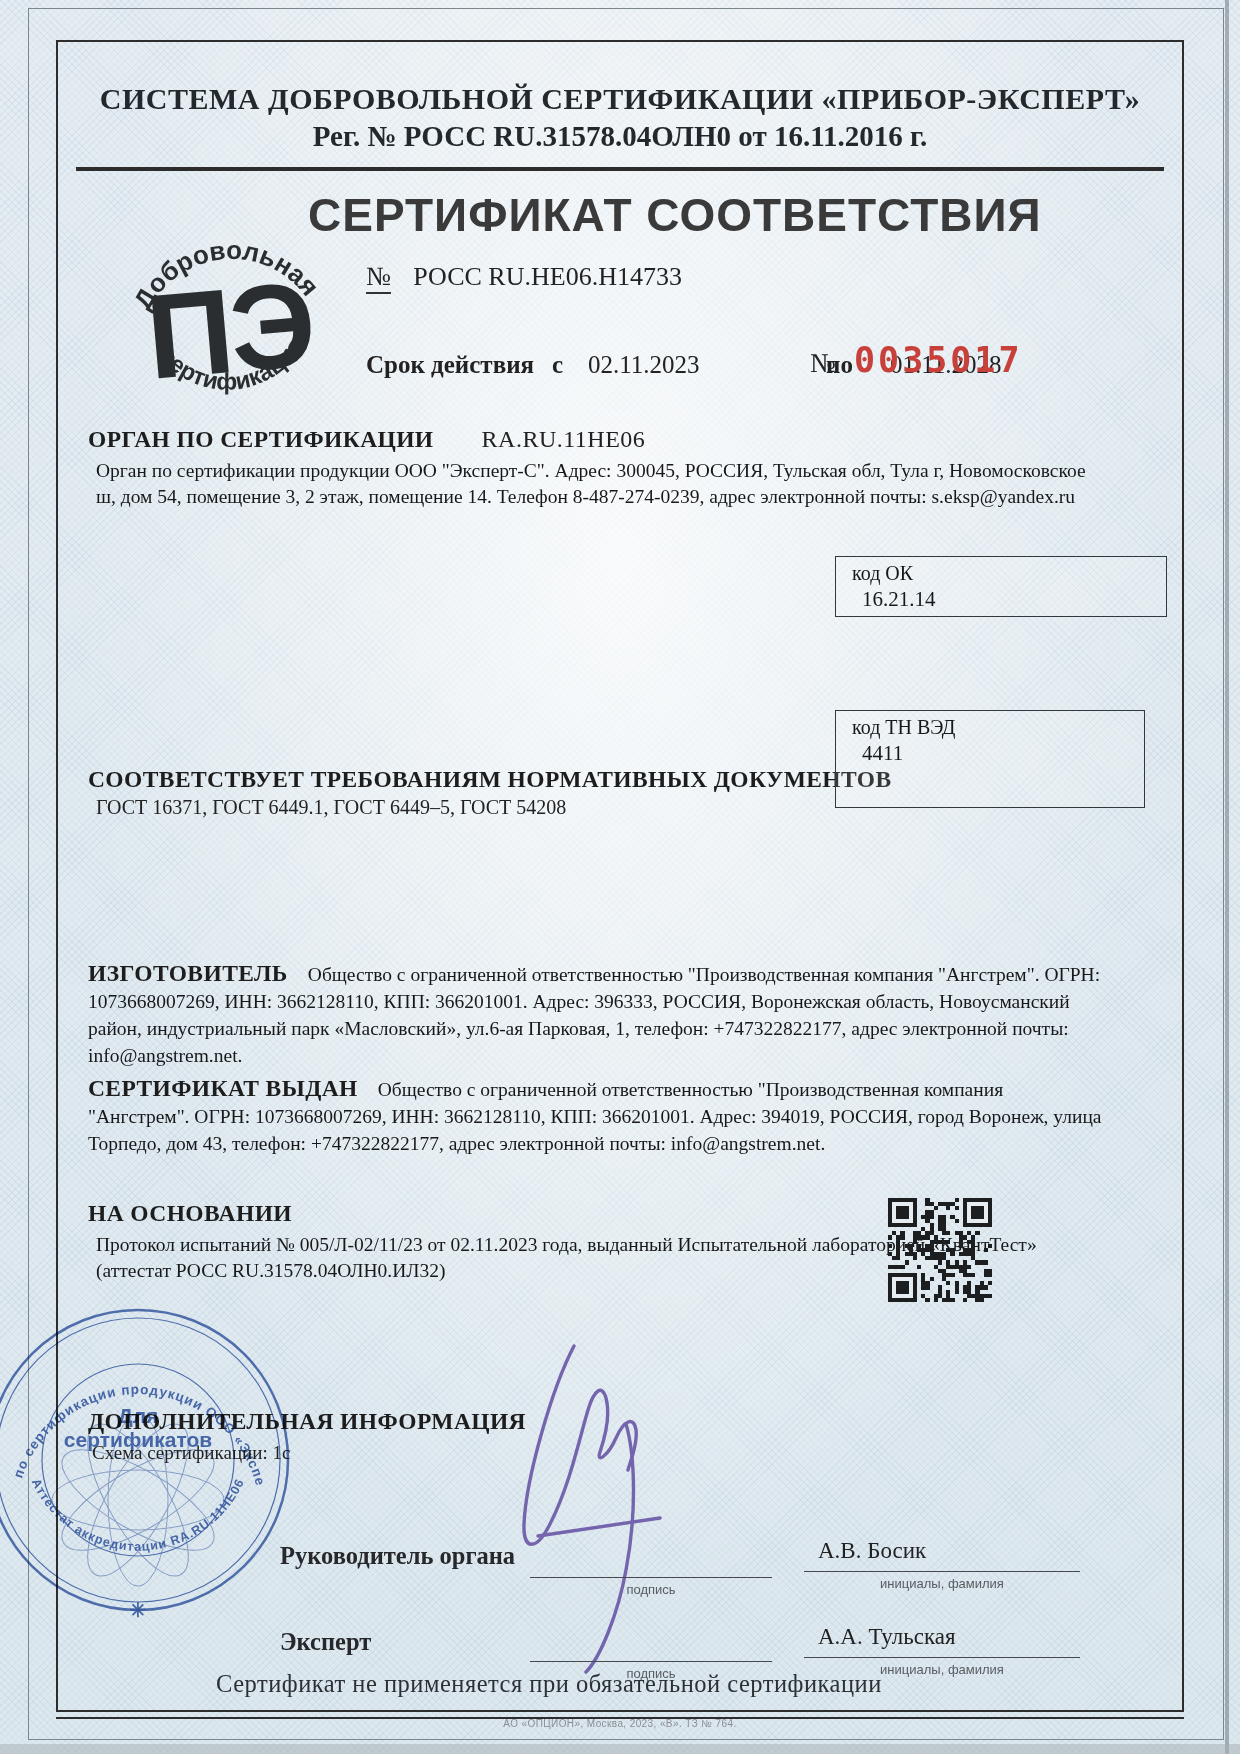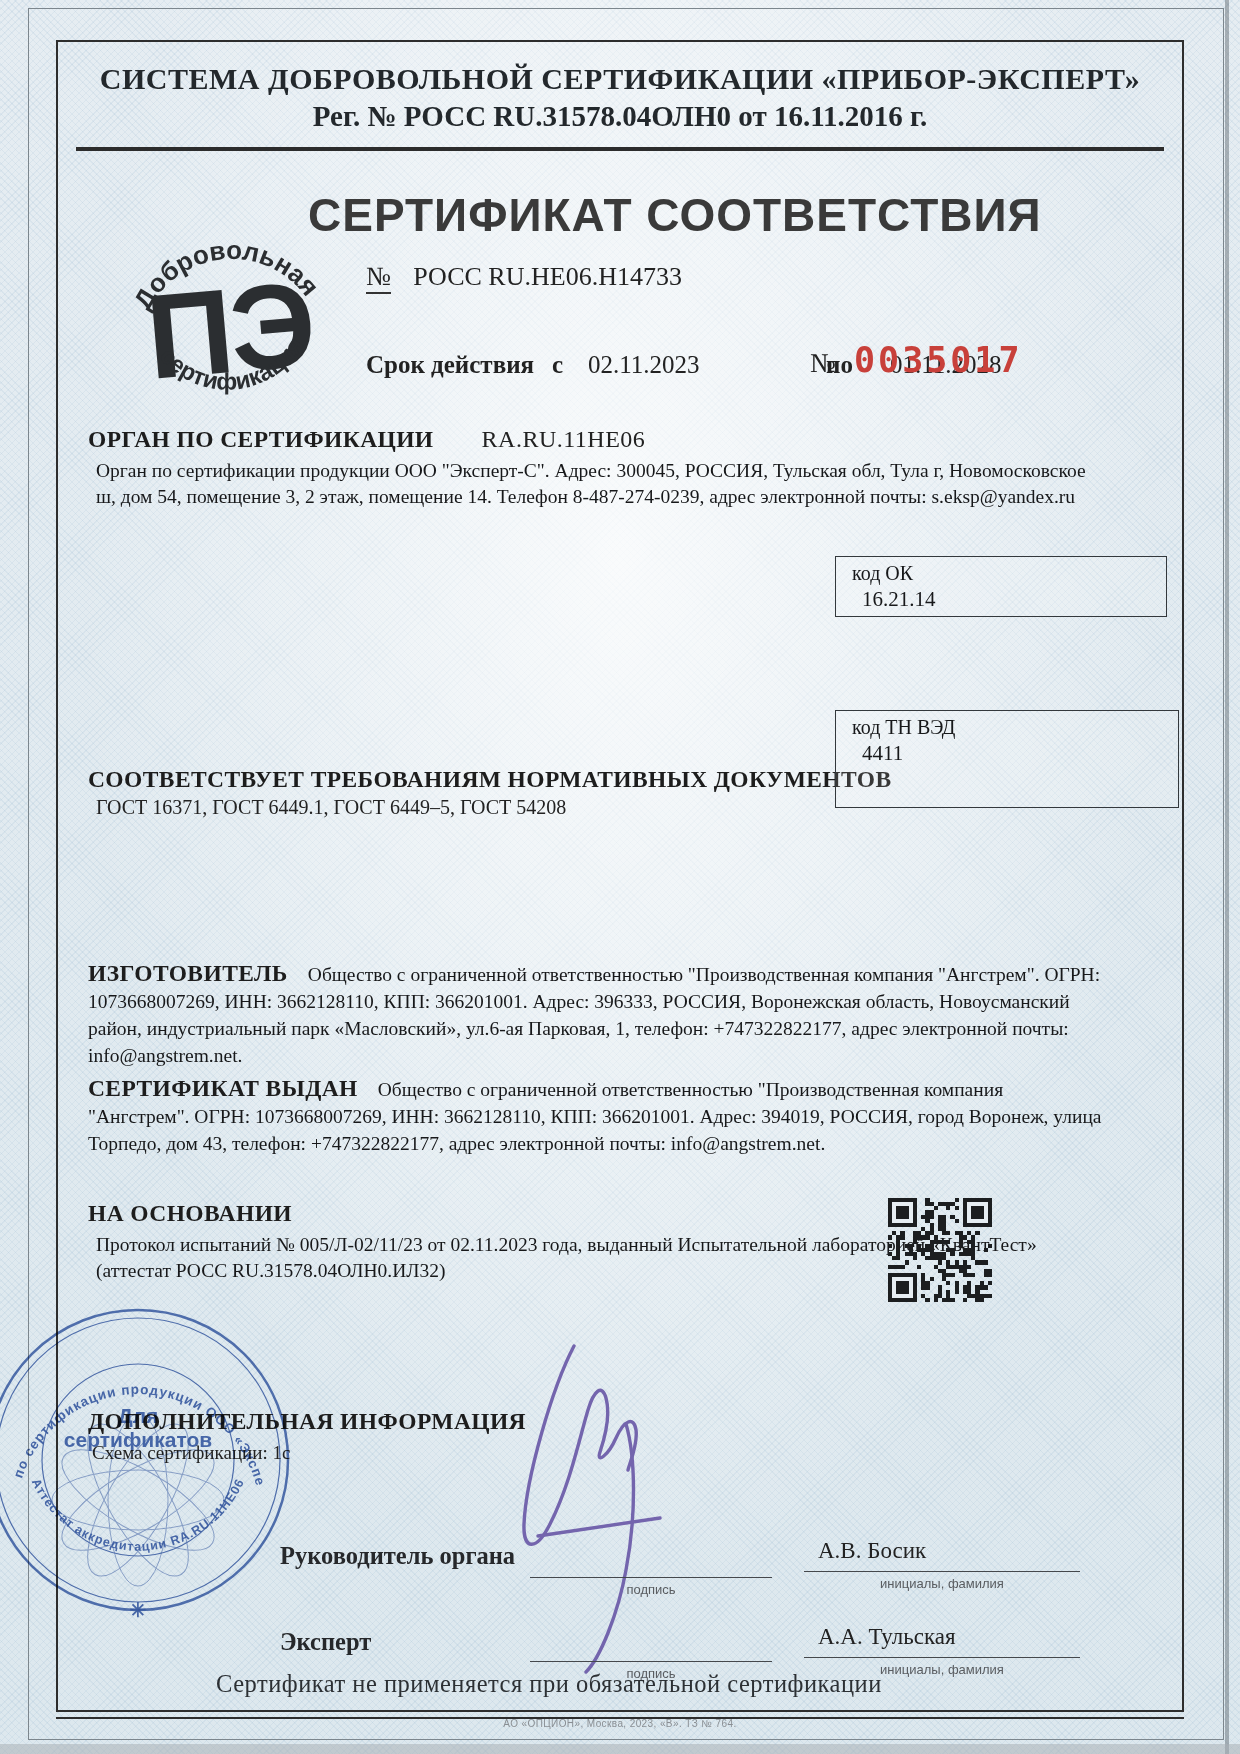--- a/index.html
+++ b/index.html
@@ -13,21 +13,21 @@
       linear-gradient(#e6edf2, #dde8ee);
   }
   .abs { position:absolute; }
   .outer-border { position:absolute; left:28px; top:8px; right:16px; bottom:14px; border:1px solid #7c868d; }
   .scan-right { position:absolute; right:11px; top:0; bottom:0; width:4px; background:#49535b; opacity:.4; }
   .scan-bottom { position:absolute; left:0; right:0; bottom:0; height:10px; background:#a9b1b7; opacity:.55; }
 
   .frame { position:absolute; left:56px; top:40px; width:1128px; height:1672px; border:2px solid #2d2d2d; }
   .frame::after { content:""; position:absolute; left:-2px; right:-2px; bottom:-9px; border-bottom:2px solid #2d2d2d; }
 
-  .header { padding:20px 18px 0; text-align:center;border-radius:32px; }
+  .header { padding:40px 18px 0; text-align:center;border-radius:32px; }
   .header-l1 { font-size:30px; font-weight:bold; letter-spacing:.5px; color:#23282c; }
   .header-l2 { font-size:29px; font-weight:bold; margin-top:4px; color:#23282c; }
   .header-rule { margin-top:14px; height:4px; border-top:3px solid #2c2c2c; border-bottom:1px solid #2c2c2c; }
 
   .logo { left:58px; top:152px; width:224px; height:234px; transform:rotate(-5deg); }
   .title { left:250px; top:146px; font-family:"Liberation Sans", sans-serif; font-size:46px; font-weight:bold; letter-spacing:1px; color:#3a3a3a; white-space:nowrap; }
 
   .numrow { left:308px; top:220px; font-size:26px; white-space:nowrap; }
   .numrow .lbl { border-bottom:2px solid #333; padding-bottom:1px; }
   .numrow .val { margin-left:16px; }
@@ -111,21 +111,21 @@
     </div>
     <p class="abs body-t" style="left:38px; top:416px; width:1012px;">Орган по сертификации продукции ООО "Эксперт-С". Адрес: 300045, РОССИЯ, Тульская обл, Тула г, Новомосковское ш, дом 54, помещение 3, 2 этаж, помещение 14. Телефон 8-487-274-0239, адрес электронной почты: s.eksp@yandex.ru</p>
 
     <div class="abs code-box" style="left:777px; top:514px; width:332px; height:61px;">
       <span>код ОК</span>
       <span class="v">16.21.14</span>
     </div>
 
     <div class="abs sect-h" style="left:30px; top:724px;">СООТВЕТСТВУЕТ ТРЕБОВАНИЯМ НОРМАТИВНЫХ ДОКУМЕНТОВ</div>
     <div class="abs" style="left:38px; top:754px; font-size:20px;">ГОСТ 16371, ГОСТ 6449.1,  ГОСТ 6449–5, ГОСТ 54208</div>
-    <div class="abs code-box" style="left:777px; top:668px; width:344px; height:98px;">
+    <div class="abs code-box" style="left:777px; top:668px; width:310px; height:98px;">
       <span>код ТН ВЭД</span>
       <span class="v">4411</span>
     </div>
 
     <p class="abs para" style="left:30px; top:918px; width:1016px;">
       <span class="sect-h">ИЗГОТОВИТЕЛЬ</span><span>Общество с ограниченной ответственностью "Производственная компания "Ангстрем". ОГРН: 1073668007269, ИНН: 3662128110, КПП: 366201001. Адрес: 396333, РОССИЯ, Воронежская область, Новоусманский район, индустриальный парк «Масловский», ул.6-ая Парковая, 1, телефон: +747322822177, адрес электронной почты: info@angstrem.net.</span>
     </p>
 
     <p class="abs para" style="left:30px; top:1033px; width:1016px;">
       <span class="sect-h">СЕРТИФИКАТ ВЫДАН</span><span>Общество с ограниченной ответственностью "Производственная компания "Ангстрем". ОГРН: 1073668007269, ИНН: 3662128110, КПП: 366201001. Адрес: 394019, РОССИЯ, город Воронеж, улица Торпедо, дом 43, телефон: +747322822177, адрес электронной почты: info@angstrem.net.</span>

